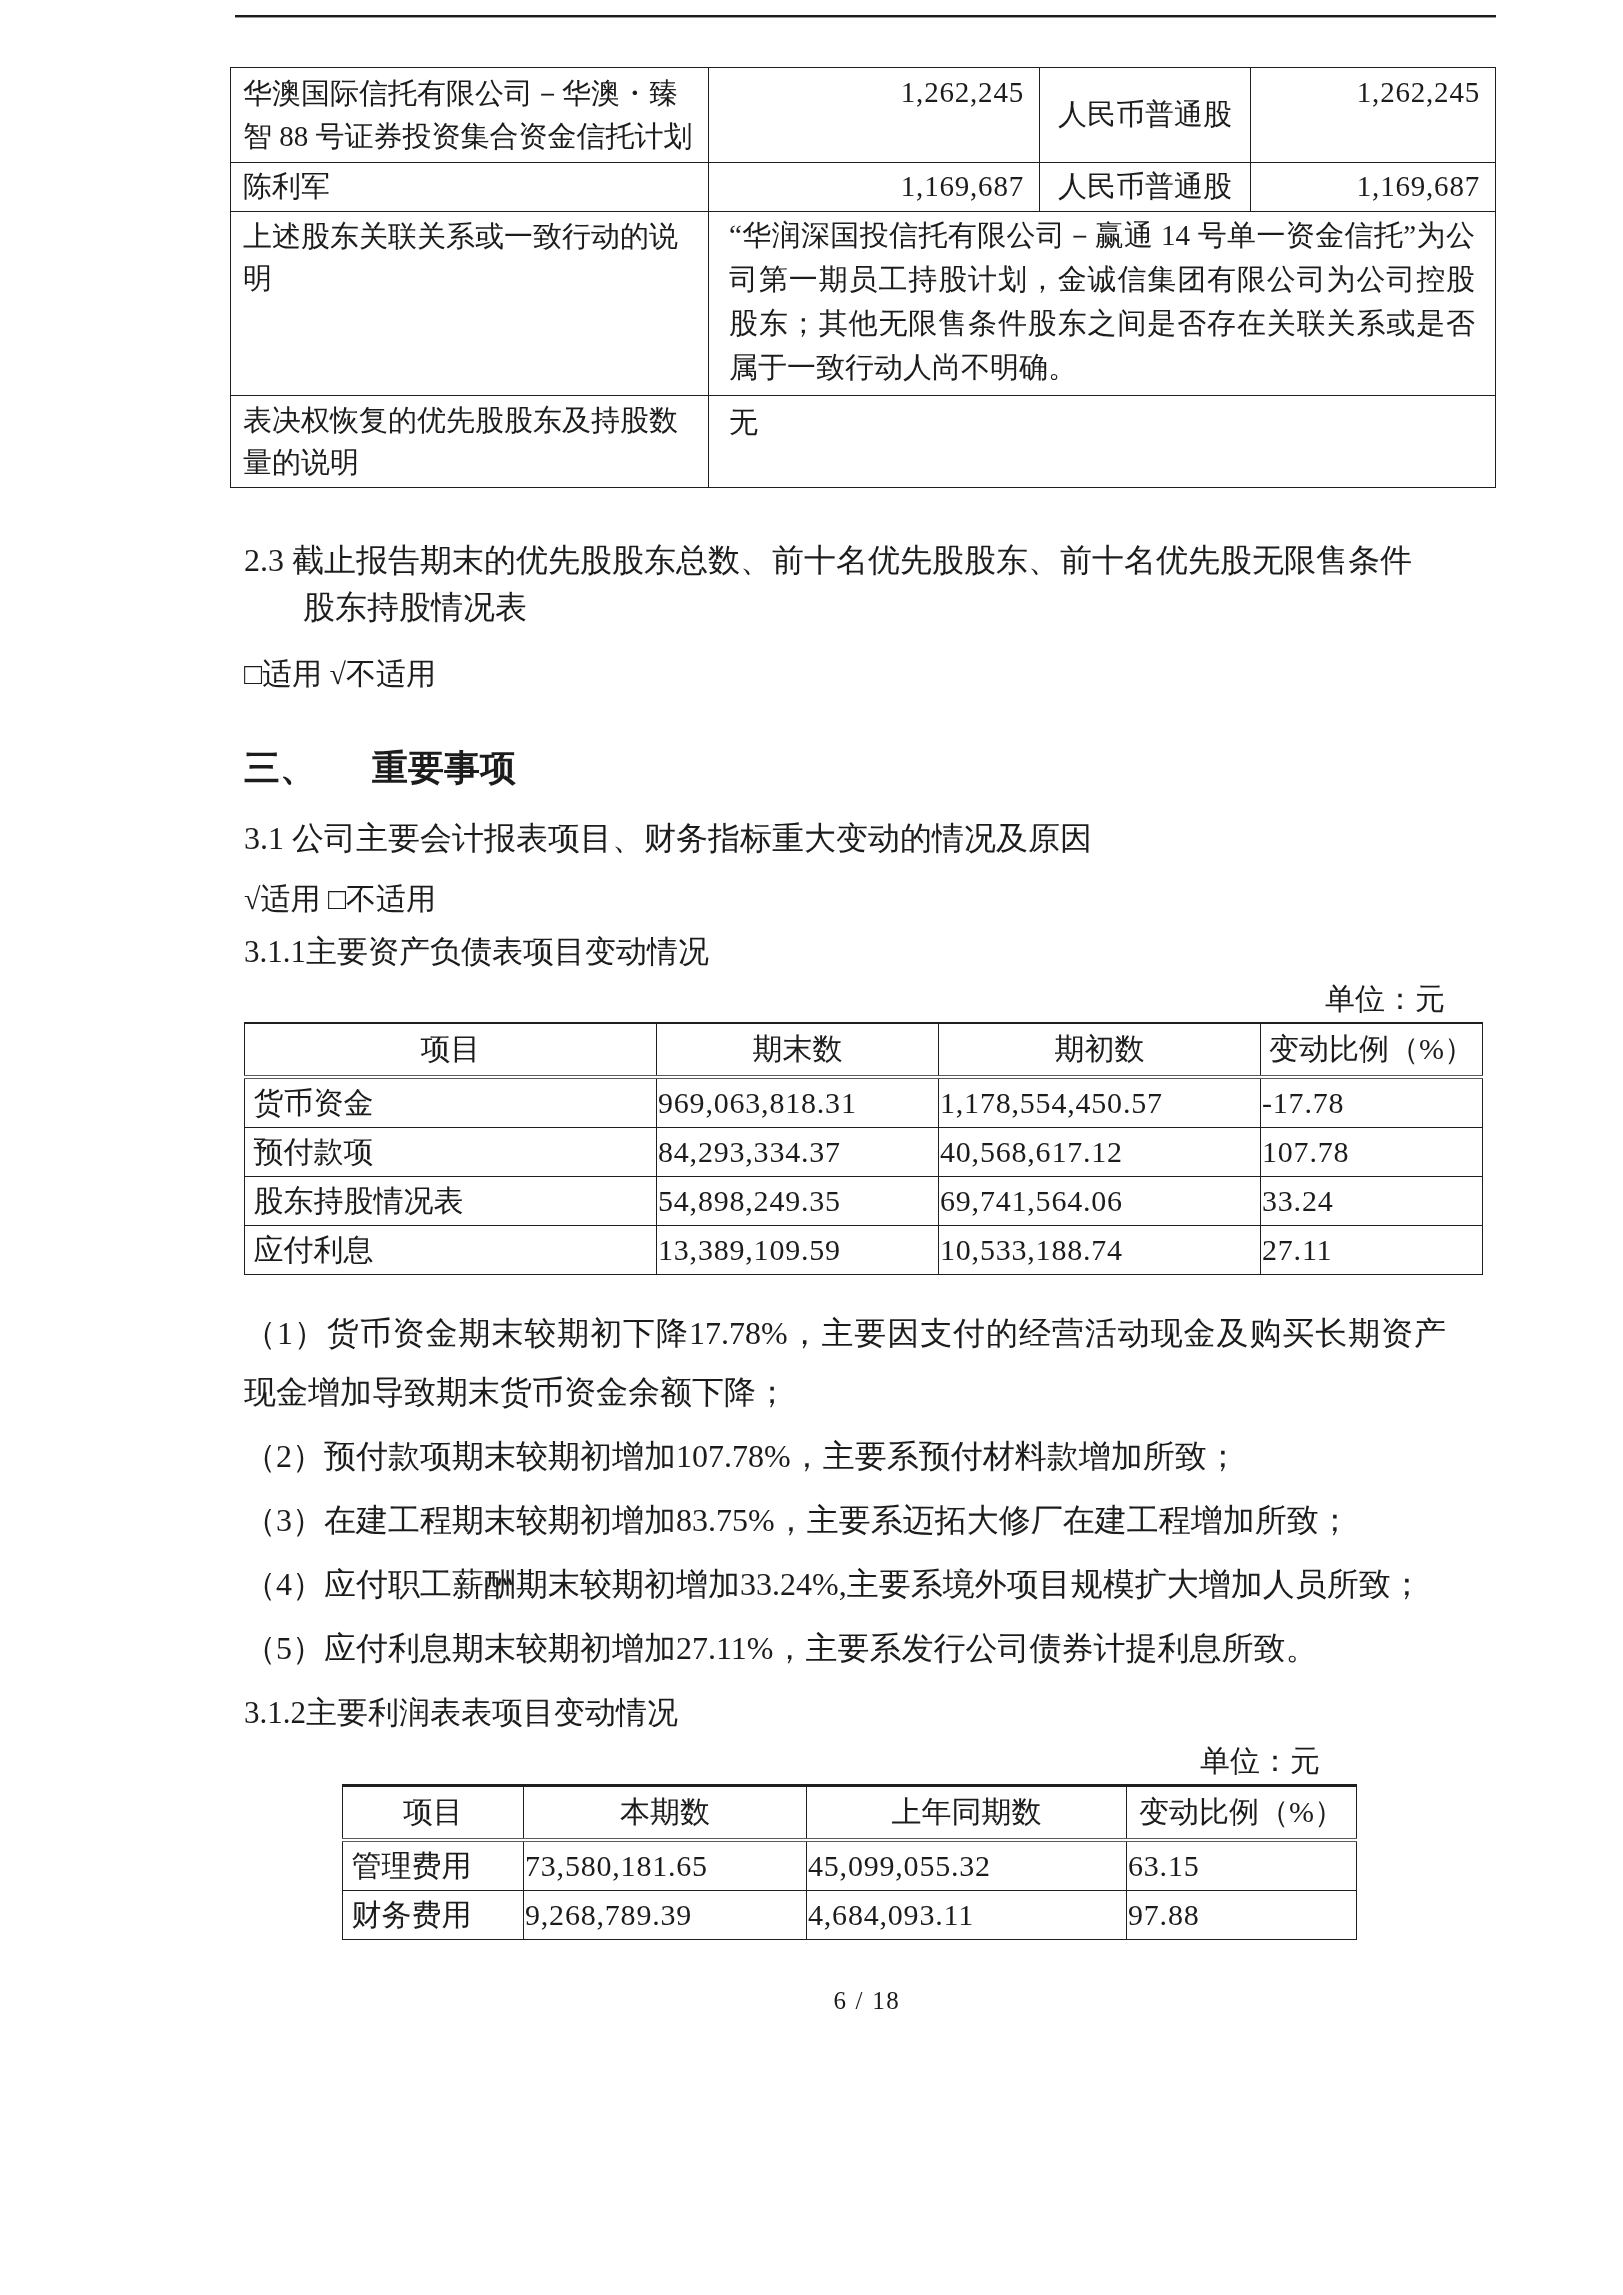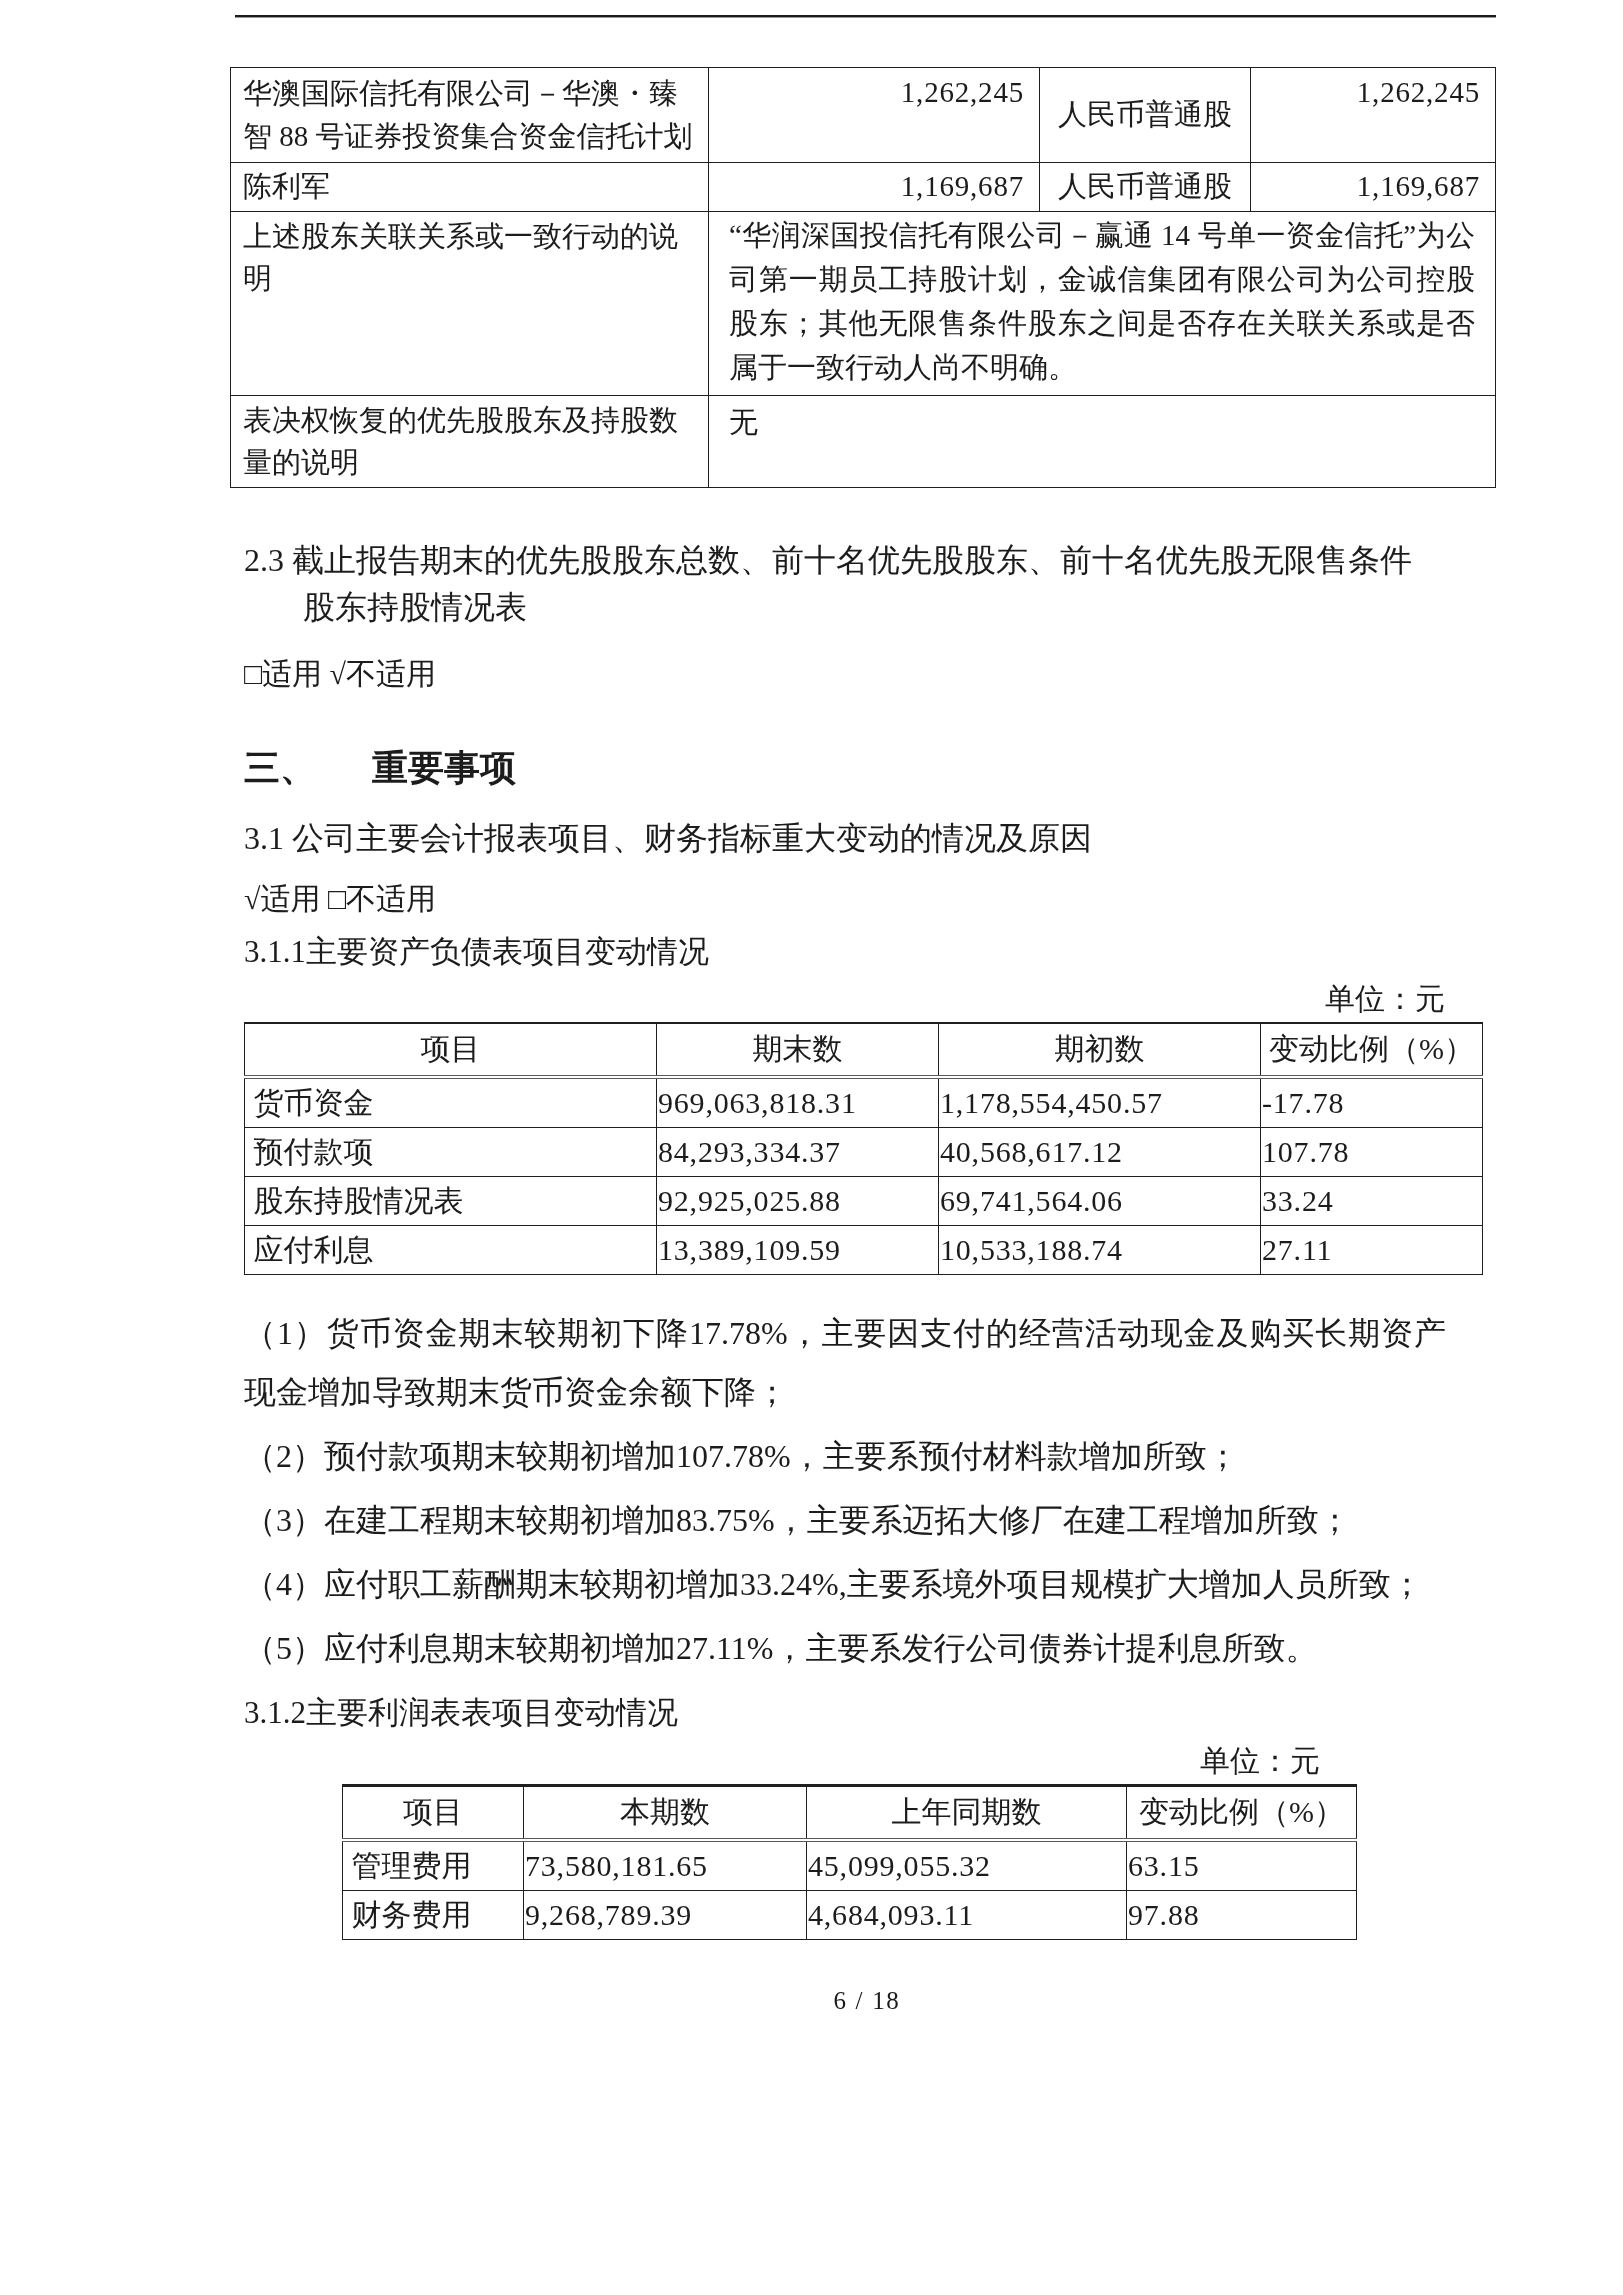--- a/index.html
+++ b/index.html
@@ -249,21 +249,21 @@
         <td class="cell-num">-17.78</td>
       </tr>
       <tr>
         <td class="cell-item">预付款项</td>
         <td class="cell-num">84,293,334.37</td>
         <td class="cell-num">40,568,617.12</td>
         <td class="cell-num">107.78</td>
       </tr>
       <tr>
         <td class="cell-item">股东持股情况表</td>
-        <td class="cell-num">92,925,025.88</td>
+        <td class="cell-num">54,898,249.35</td>
         <td class="cell-num">69,741,564.06</td>
         <td class="cell-num">33.24</td>
       </tr>
       <tr>
         <td class="cell-item">应付利息</td>
         <td class="cell-num">13,389,109.59</td>
         <td class="cell-num">10,533,188.74</td>
         <td class="cell-num">27.11</td>
       </tr>
     </tbody>

